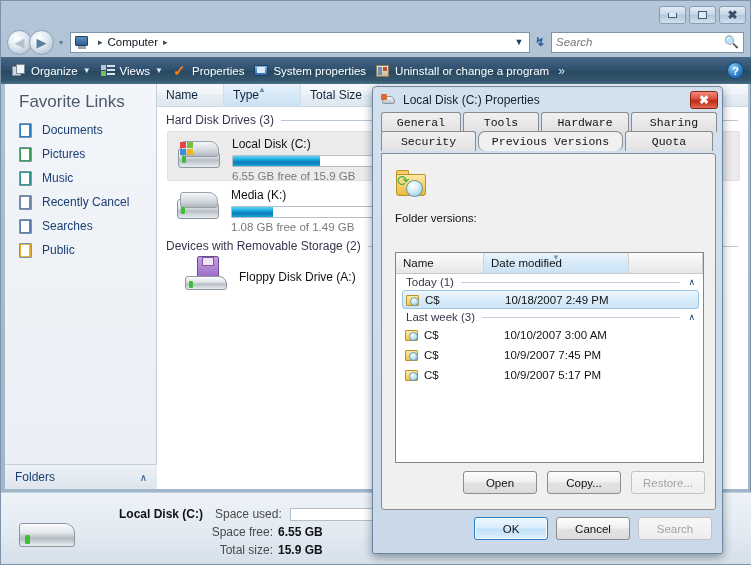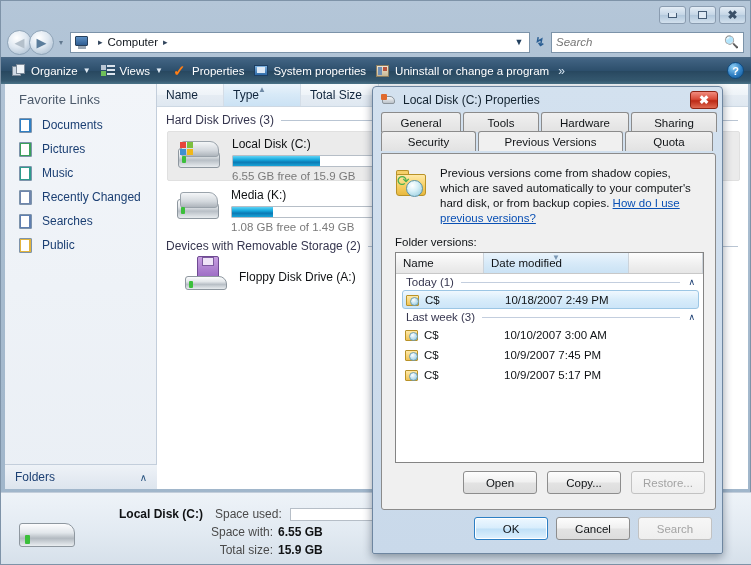--- a/index.html
+++ b/index.html
@@ -112,21 +112,21 @@
   
   #work-area {
     position: absolute; left: 4px; top: 83px; width: 743px; height: 405px;
   }
   #sidebar {
     position: absolute; left: 0; top: 0; width: 152px; height: 405px;
     background: linear-gradient(180deg,#f2f5f9 0%, #eaeff5 100%);
     border-right: 1px solid #c3cedb;
   }
   #favorite-links-title {
-    padding: 8px 0 6px 14px; color: #4c5a6b; font-size: 13px;
+    padding: 8px 0 6px 14px; color: #4c5a6b; font-size: 17px;
   }
   .side-item {
     display: flex; align-items: center; height: 24px; padding-left: 13px;
     color: #1b3f73; font-size: 12px;
   }
   .side-ic { width: 16px; height: 15px; position: relative; margin-right: 8px; flex: none; }
   .side-ic .fb { position: absolute; left:1px; top:0; width:13px; height:15px; border:1px solid #7d93ab; border-radius:1px; }
   .side-ic .fin { position:absolute; left:3px; top:2px; width:8px; height:11px; background:#ffffff; }
   #folders-pane {
     position: absolute; left: 0; bottom: 0; width: 152px; height: 25px;
@@ -246,32 +246,32 @@
   #dlg-close {
     width: 28px; height: 18px; border-radius: 3px;
     background: linear-gradient(180deg,#f18c7e 0%, #d94b38 45%, #bc2a16 55%, #e06a52 100%);
     border: 1px solid #8e2414;
     color: #ffffff; font-size: 12px; font-weight: bold;
     display: flex; align-items: center; justify-content: center;
   }
   #dlg-inner {
     position: absolute; left: 5px; top: 25px; width: 341px; height: 438px;
   }
-  #tabstrip { padding-left: 3px; }
+  #tabstrip { padding-left: 3px; font-family: Liberation Mono, monospace; }
   .tab-row { display: flex; }
   .tab {
     height: 20px; display: flex; align-items: center; justify-content: center;
     font-size: 11.5px; color: #111417;
     background: linear-gradient(180deg,#f0f0f0 0%, #e2e2e2 100%);
     border: 1px solid #8b8b8b; border-bottom: none;
     border-radius: 3px 3px 0 0; margin-right: 2px;
   }
   .tab.active {
     background: #f0f0f0; border-color: #8b8b8b;
-    position: relative; z-index: 3;
+    position: relative; z-index: 3; border-radius: 7px;
   }
   #tabrow2 { margin-top: -1px; }
   #tab-panel {
     position: absolute; left: 3px; top: 41px; width: 335px; height: 357px;
     background: #f0f0f0; border: 1px solid #8b8b8b; border-radius: 0 3px 3px 3px;
   }
   #info-block { display: flex; padding: 12px 12px 0 12px; }
   #info-icon { width: 36px; height: 34px; position: relative; flex: none; margin-top: 2px; }
   #info-icon .fo {
     position:absolute; left:2px; top:6px; width:30px; height:22px;
@@ -469,21 +469,21 @@
               <span class="fb" style="background:#2e9b8c"></span>
               <span class="fin"></span>
             </span>
             <span>Music</span>
           </div>
           <div class="side-item">
             <span class="side-ic">
               <span class="fb" style="background:#6f86ad"></span>
               <span class="fin"></span>
             </span>
-            <span>Recently Changed</span>
+            <span>Recently Cancel</span>
           </div>
           <div class="side-item">
             <span class="side-ic">
               <span class="fb" style="background:#5f7fb0"></span>
               <span class="fin"></span>
             </span>
             <span>Searches</span>
           </div>
           <div class="side-item">
             <span class="side-ic">
@@ -576,21 +576,21 @@
         <span class="sb-led"></span>
     </div>
     <div id="status-lines">
       <div class="st-line">
         <span class="st-label st-strong" style="width:auto">Local Disk (C:)</span>
         <span style="color:#4a4a4a;margin-left:6px;">Space used:</span>
         <span id="status-bar-outer"><span id="status-bar-inner" style="width: 59%;"></span></span>
         <span id="status-filesystem">File</span>
       </div>
       <div class="st-line" style="padding-left:4px;">
-        <span class="st-label">Space with:</span>
+        <span class="st-label">Space free:</span>
         <span class="st-val">6.55 GB</span>
       </div>
       <div class="st-line" style="padding-left:4px;">
         <span class="st-label">Total size:</span>
         <span class="st-val">15.9 GB</span>
       </div>
     </div>
   </div>
 </div>
 
@@ -636,23 +636,20 @@
     </div>
 
     <div id="tab-panel">
       <div id="info-block">
         <div id="info-icon">
           <span class="fo-tab"></span>
             <span class="fo"></span>
             <span class="clk"></span>
             <span class="arr">⟳</span>
         </div>
-        <div id="info-text">
-          <span>Previous versions come from shadow copies, which are saved automatically to your computer's hard disk, or from backup copies. </span><a id="info-link" href="#">How do I use previous versions?</a>
-        </div>
       </div>
       <div id="folder-versions-label">Folder versions:</div>
 
       <div id="versions-list">
         <div id="vl-header">
             <div class="vl-col" style="width: 88px;">
               <span>Name</span>
             </div>
             <div class="vl-col active" style="width: 145px;">
               <span class="sortarrow">▼</span>

